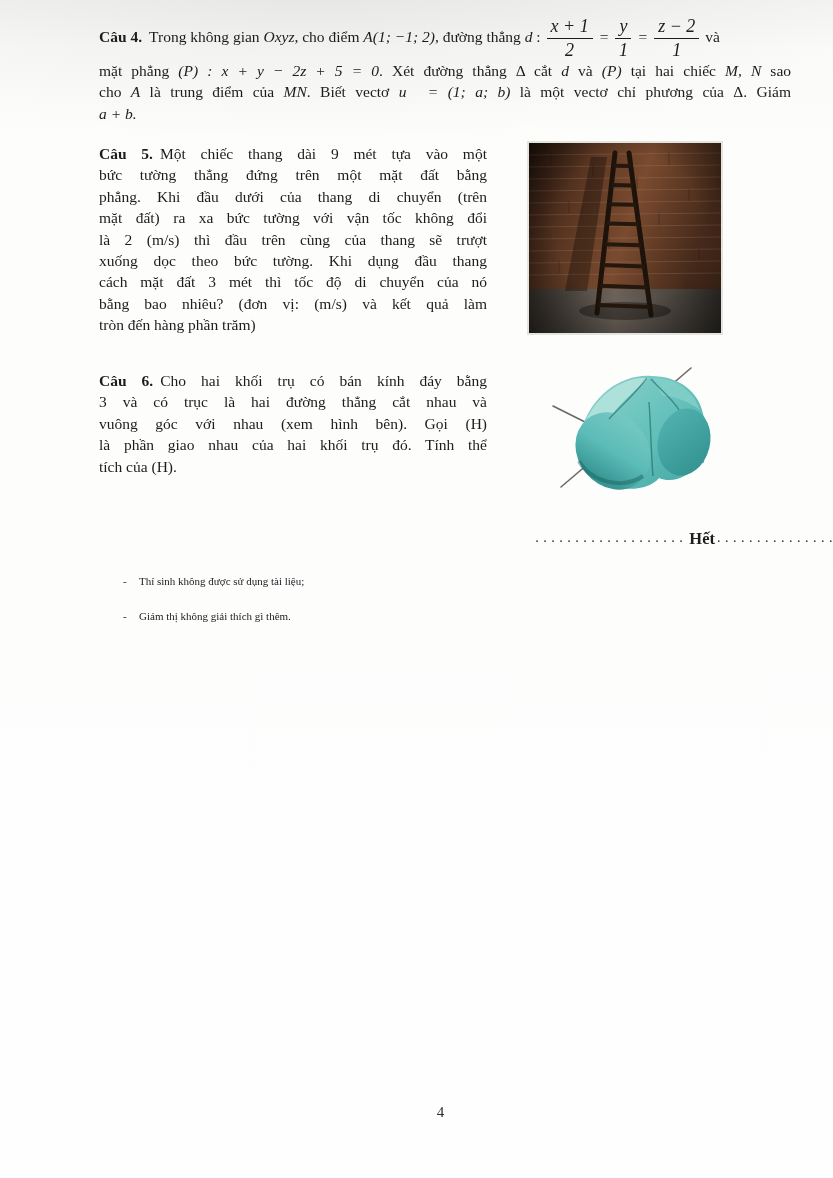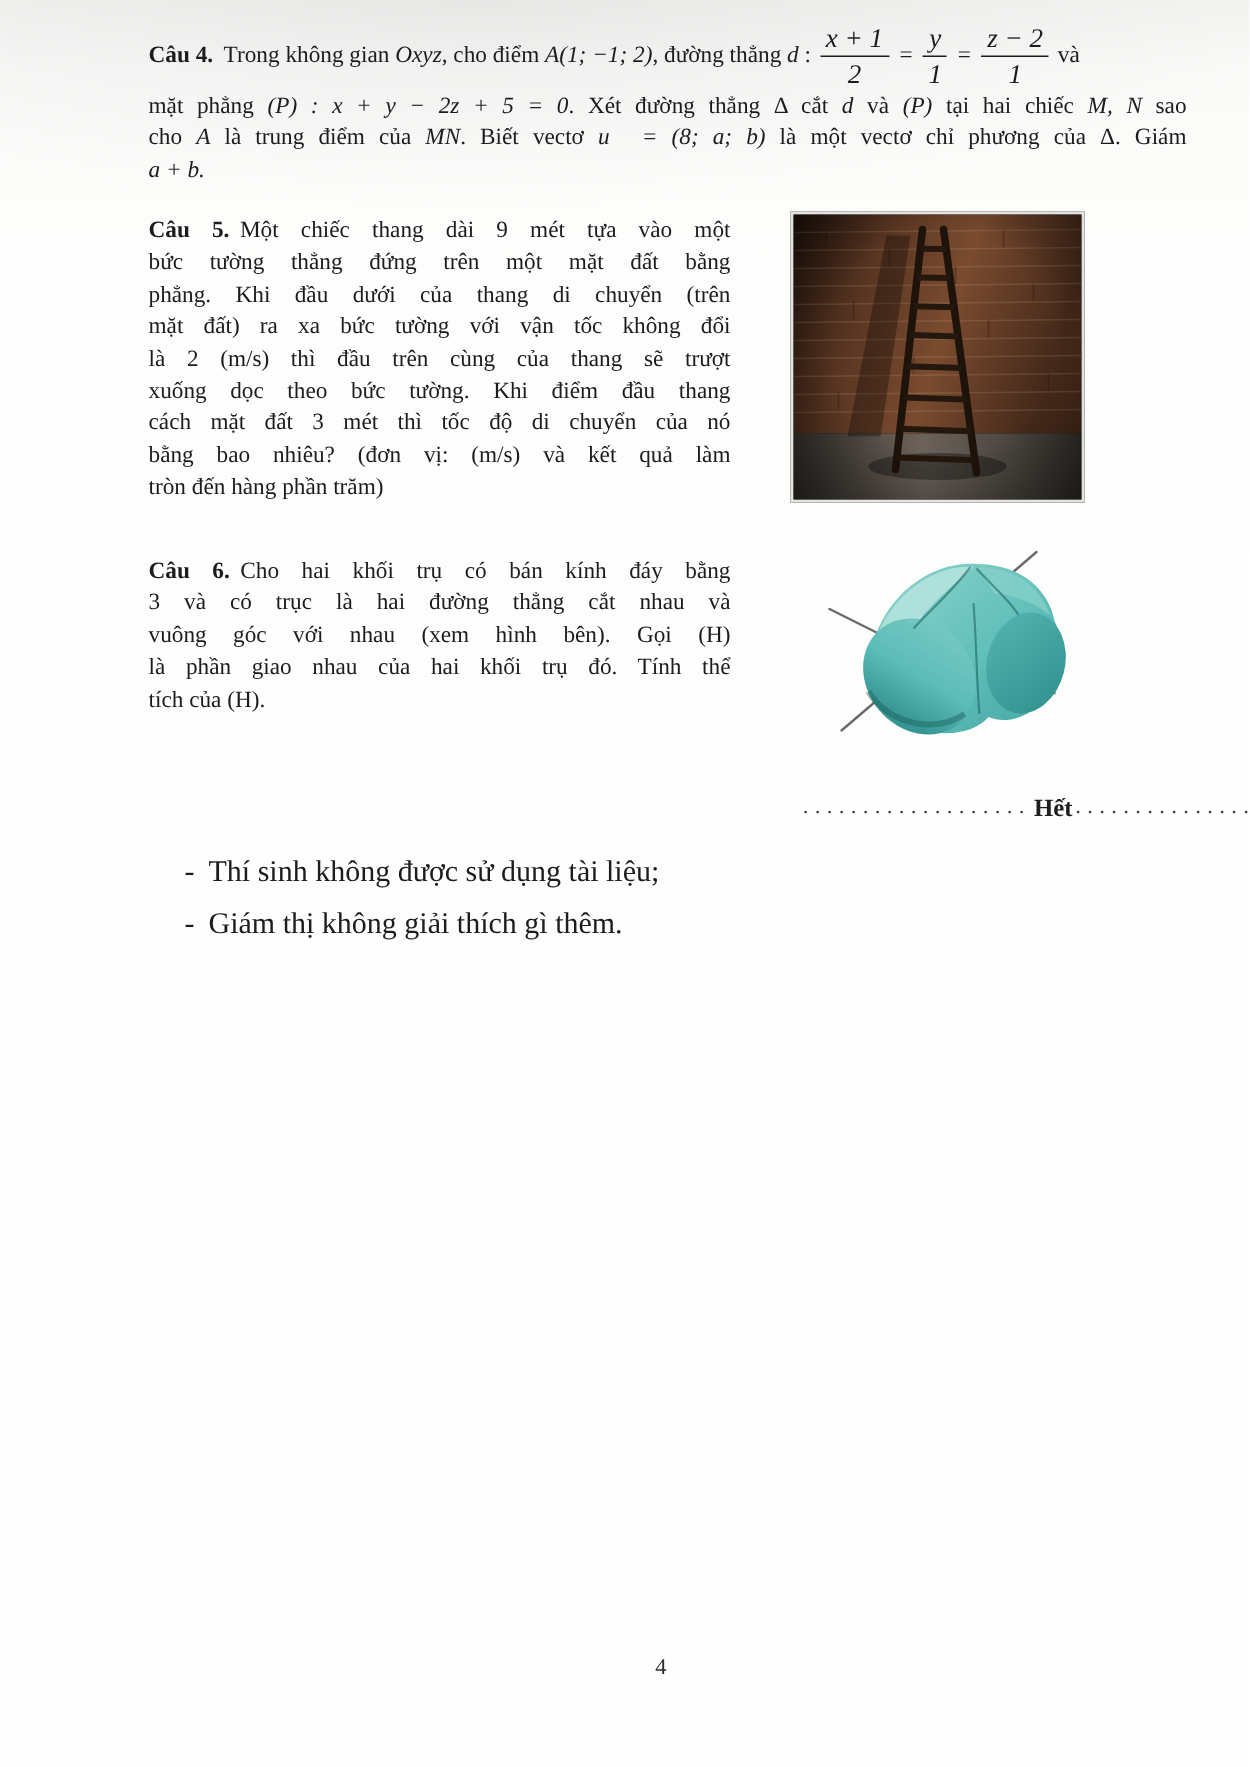--- a/index.html
+++ b/index.html
@@ -28,48 +28,48 @@
   .frac .num { display:block; border-bottom:1.3px solid #1c1c1c; padding:0 4px 1.5px; }
   .frac .den { display:block; padding-top:1.5px; }
   .rel { margin:0 5px; }
   
   .photo-frame { border:2px solid #e3e3e0; background:#111; line-height:0; }
   
   .end-line { left:12px; top:529px; width:833px; text-align:right; font-size:15.5px; color:#1e1e1e; }
   .dots { letter-spacing:4.5px; font-size:14px; vertical-align:2px; color:#2a2a2a; }
   .end-label { font-weight:bold; font-size:16.5px; padding:0 2px; }
   
-  .notes { left:99px; top:570px; width:420px; font-size:20px; }
+  .notes { left:99px; top:570px; width:420px; font-size:11px; }
   .note { margin-bottom:13px; line-height:22px; }
   .note .marker { display:inline-block; width:16px; }
   
   .page-num { left:0; top:1104px; width:833px; text-align:center; font-size:15px; color:#2b2b2b; }
 </style>
 </head>
 <body>
 
 <div class="page">
 
   <section class="q abs" style="left:75px; top:14px; width:692px;">
     <div class="q4-line1">
       <span class="lbl">Câu 4.</span><span>Trong không gian </span><span class="it">Oxyz</span><span>, cho điểm </span><span class="it">A(1; −1; 2)</span><span>, đường thẳng </span><span class="it">d</span><span> : </span><span class="frac"><span class="num">x + 1</span><span class="den">2</span></span><span class="rel">=</span><span class="frac"><span class="num">y</span><span class="den">1</span></span><span class="rel">=</span><span class="frac"><span class="num">z − 2</span><span class="den">1</span></span><span> và</span>
     </div>
     <div class="jline"><span>mặt phẳng </span><span class="it">(P) : x + y − 2z + 5 = 0</span><span>. Xét đường thẳng Δ cắt </span><span class="it">d</span><span> và </span><span class="it">(P)</span><span> tại hai chiếc </span><span class="it">M, N</span><span> sao</span></div>
-    <div class="jline"><span>cho </span><span class="it">A</span><span> là trung điểm của </span><span class="it">MN</span><span>. Biết vectơ </span><span class="it">u⃗ = (8; a; b)</span><span> là một vectơ chỉ phương của Δ. Giám</span></div>
+    <div class="jline"><span>cho </span><span class="it">A</span><span> là trung điểm của </span><span class="it">MN</span><span>. Biết vectơ </span><span class="it">u⃗ = (1; a; b)</span><span> là một vectơ chỉ phương của Δ. Giám</span></div>
     <div class="jline noJust it">a + b.</div>
   </section>
 
   <section class="q abs" style="left:75px; top:143px; width:388px;">
     <div class="jline"><span class="lbl">Câu 5.</span><span>Một chiếc thang dài 9 mét tựa vào một</span></div>
     <div class="lines">
         <div class="jline">bức tường thẳng đứng trên một mặt đất bằng</div>
         <div class="jline">phẳng. Khi đầu dưới của thang di chuyển (trên</div>
         <div class="jline">mặt đất) ra xa bức tường với vận tốc không đổi</div>
         <div class="jline">là 2 (m/s) thì đầu trên cùng của thang sẽ trượt</div>
-        <div class="jline">xuống dọc theo bức tường. Khi điểm đầu thang</div>
+        <div class="jline">xuống dọc theo bức tường. Khi dụng đầu thang</div>
         <div class="jline">cách mặt đất 3 mét thì tốc độ di chuyển của nó</div>
         <div class="jline">bằng bao nhiêu? (đơn vị: (m/s) và kết quả làm</div>
         <div class="jline">tròn đến hàng phần trăm)</div>
       </div>
   </section>
 
   <div class="abs photo-frame" style="left:503px; top:141px;">
     <svg width="192" height="190" viewBox="0 0 192 190">
       <defs>
         <linearGradient id="wallg" x1="0" y1="0" x2="1" y2="0.25">

